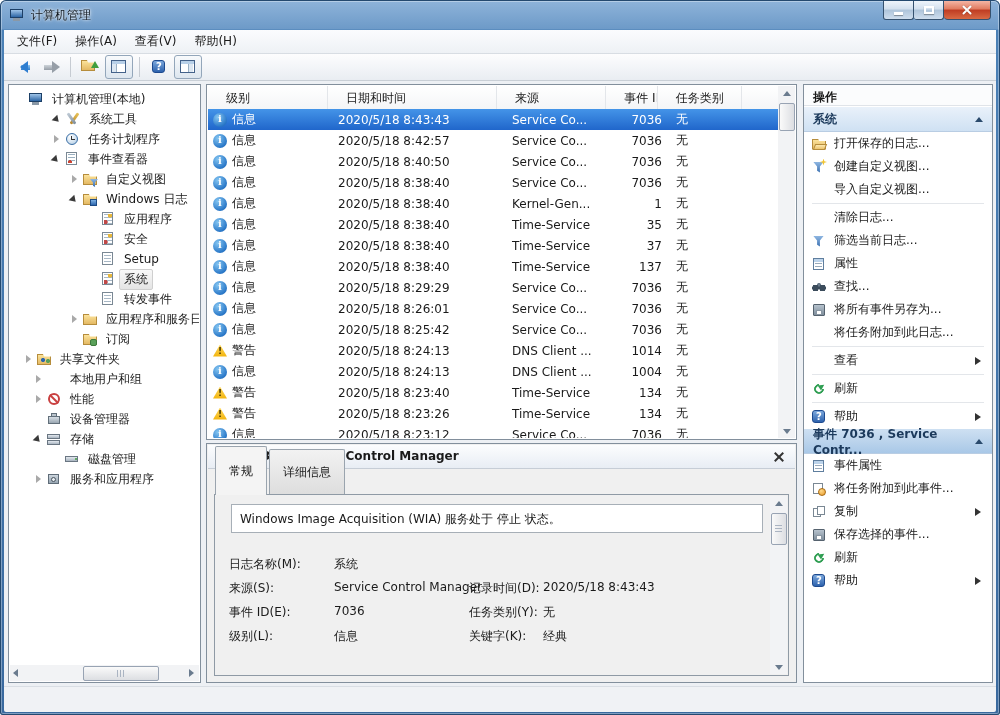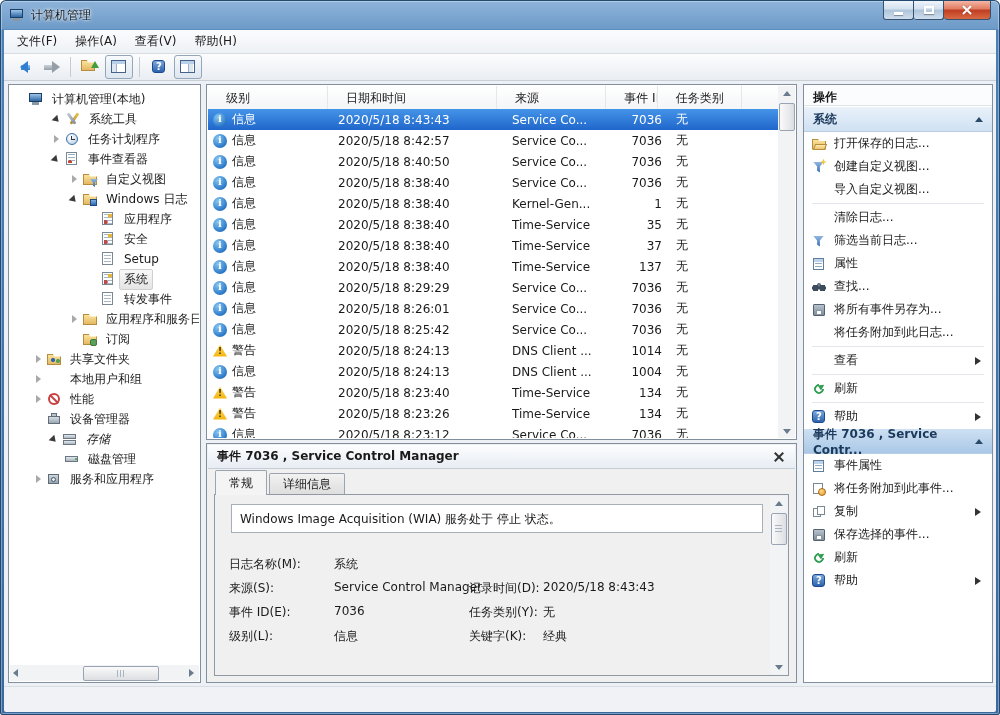--- a/index.html
+++ b/index.html
@@ -78,21 +78,21 @@
   .vthumb{position:absolute;left:1px;width:14px;background:linear-gradient(90deg,#fafafa,#dcdee2);border:1px solid #98a3b3;border-radius:2px}
   .vthumb.grip::after{content:"";position:absolute;left:3px;top:50%;margin-top:-4px;width:7px;height:8px;
      background:repeating-linear-gradient(#aab4c2 0 1px,transparent 1px 3px)}
   
   .dhdr{position:absolute;left:1px;top:1px;right:1px;height:24px;background:linear-gradient(#fcfdfe,#e8edf4);
     border-bottom:1px solid #c6cdd6;display:flex;align-items:center;padding:0 9px;font-weight:bold;box-sizing:border-box}
   .dclose{margin-left:auto;position:relative;width:14px;height:14px}
   .dclose::before,.dclose::after{content:"";position:absolute;left:6px;top:1px;width:2px;height:12px;background:#333}
   .dclose::before{transform:rotate(45deg)} .dclose::after{transform:rotate(-45deg)}
   .dtabs{position:absolute;left:1px;top:26px;right:1px;height:25px;display:flex;align-items:flex-end;padding-left:7px;gap:2px}
-  .dtab{height:21px;line-height:21px;padding:0 13px;background:linear-gradient(#f2f2f2,#dddddd);
+  .dtab{height:21px;line-height:21px;padding:12px 13px;background:linear-gradient(#f2f2f2,#dddddd);
     border:1px solid #9aa4ae;border-bottom:none;border-radius:2px 2px 0 0}
   .dtab.active{height:24px;line-height:24px;background:#f4f4f4;position:relative;z-index:2}
   .dbody{position:absolute;left:7px;top:50px;right:7px;bottom:6px;border:1px solid #8f9aa5;background:#f0f0f0}
   .dmsg{position:absolute;left:16px;top:9px;right:25px;height:29px;background:#fff;border:1px solid #a7afb7;
     padding:6px 8px;box-sizing:border-box;white-space:nowrap;overflow:hidden}
   .dfields{position:absolute;left:6px;top:58px;right:25px;bottom:0;overflow:hidden}
   .frow{height:24px;position:relative}
   .frow span{position:absolute;top:3px;white-space:nowrap}
   .fl{left:8px} .fv{left:113px} .fl2{left:248px} .fv2{left:322px}
   
@@ -297,41 +297,41 @@
         <div class="titem" style="padding-left: 58px;">
           <span class="exp collapsed"></span>
           <span class="ic ic-folder"></span>
           <span class="lbl">应用程序和服务日志</span>
         </div>
         <div class="titem" style="padding-left: 58px;">
           <span class="exp none"></span>
           <span class="ic ic-subscriptions"></span>
           <span class="lbl">订阅</span>
         </div>
-        <div class="titem" style="padding-left: 22px;">
+        <div class="titem" style="padding-left: 12px;">
           <span class="exp collapsed"></span>
           <span class="ic ic-shared-folders"></span>
           <span class="lbl">共享文件夹</span>
         </div>
         <div class="titem" style="padding-left: 22px;">
           <span class="exp collapsed"></span>
           <span class="ic ic-local-users-groups"></span>
           <span class="lbl">本地用户和组</span>
         </div>
         <div class="titem" style="padding-left: 22px;">
           <span class="exp collapsed"></span>
           <span class="ic ic-performance"></span>
           <span class="lbl">性能</span>
         </div>
         <div class="titem" style="padding-left: 22px;">
           <span class="exp none"></span>
           <span class="ic ic-device-manager"></span>
           <span class="lbl">设备管理器</span>
         </div>
-        <div class="titem" style="padding-left: 38px; font-style: italic;">
+        <div class="titem" style="padding-left: 22px;">
           <span class="exp expanded"></span>
           <span class="ic ic-storage"></span>
           <span class="lbl">存储</span>
         </div>
         <div class="titem" style="padding-left: 40px;">
           <span class="exp none"></span>
           <span class="ic ic-disk-management"></span>
           <span class="lbl">磁盘管理</span>
         </div>
         <div class="titem" style="padding-left: 22px;">

